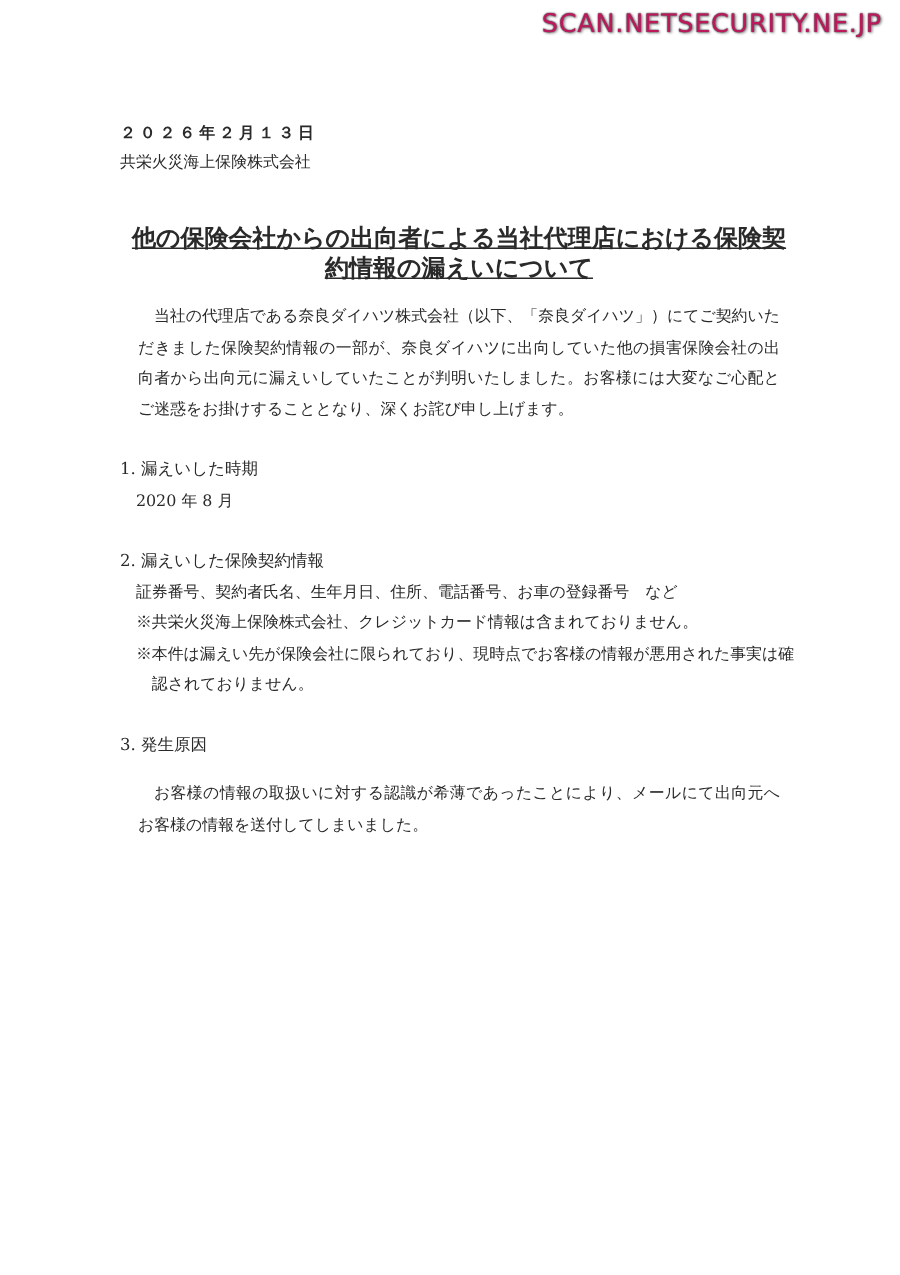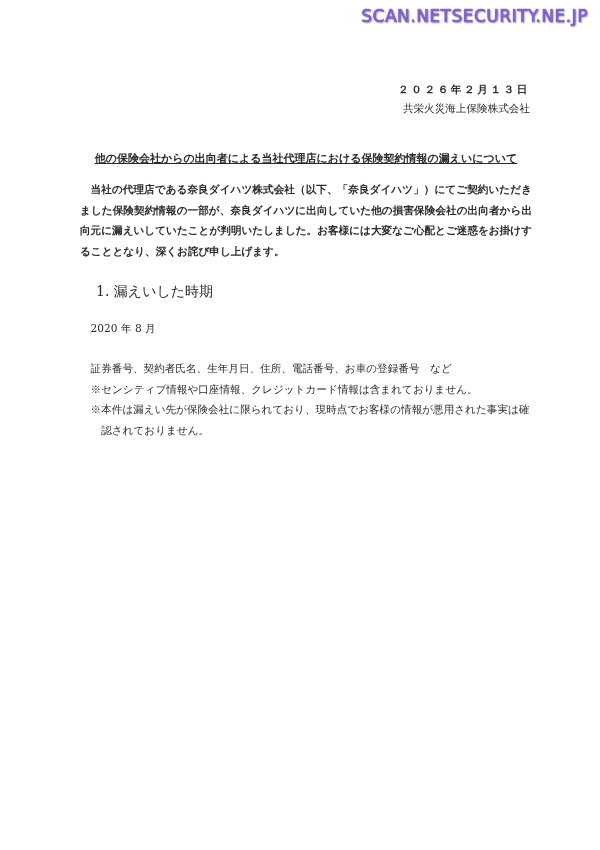--- a/index.html
+++ b/index.html
@@ -15,65 +15,63 @@
       font-family: "DejaVu Serif", "Liberation Serif", serif;
       color: #2a2a2a;
     }
     .watermark {
       position: absolute;
       top: 6px;
       right: 12px;
       font-family: "DejaVu Sans", "Liberation Sans", sans-serif;
       font-size: 17px;
       letter-spacing: 0.5px;
-      color: #8b5cf6;
+      color: #be185d;
       text-shadow: 0 0 1px #555, 0 0 1px #555, 1px 1px 2px #888;
       white-space: nowrap;
     }
     .page {
       position: absolute;
       left: 80px;
       top: 80px;
       width: 452px;
       font-size: 10.6px;
       line-height: 20.5px;
     }
     .right {
-      text-align: right;
       padding-right: 2px;
     }
     .date {
       letter-spacing: 2.6px;
       font-weight: bold;
       line-height: 19px;
     }
     .company {
       font-weight: normal;
       line-height: 19px;
     }
     .title {
       margin-top: 31px;
       text-align: center;
       text-decoration: underline;
       font-weight: bold;
-      font-size: 11px;
+      font-size: 16px;
       line-height: 20px;
     }
     .para {
-      margin: 0;
+      margin: 12px;
       text-indent: 1em;
       text-align: justify;
-      font-weight: bold;
     }
     .intro { margin-top: 10px; }
     .section { margin-top: 20px; }
     .section-heading {
-      margin: 16px;
+      margin: 0;
       font-weight: normal;
-      font-size: 14px;
+      font-size: 11px;
       line-height: 20.5px;
     }
     .indent-block {
       margin: 0;
       padding-left: 1em;
     }
     .note {
       margin: 0;
       padding-left: 2em;
       text-indent: -1em;
@@ -95,21 +93,26 @@
   <div class="intro">
     <p class="para">当社の代理店である奈良ダイハツ株式会社（以下、「奈良ダイハツ」）にてご契約いただきました保険契約情報の一部が、奈良ダイハツに出向していた他の損害保険会社の出向者から出向元に漏えいしていたことが判明いたしました。お客様には大変なご心配とご迷惑をお掛けすることとなり、深くお詫び申し上げます。</p>
   </div>
 
   <div class="section">
     <h2 class="section-heading">1. 漏えいした時期</h2>
     <p class="indent-block">2020 年 8 月</p>
   </div>
 
   <div class="section spacer-after-1">
+    <h2 class="section-heading">2. 漏えいした保険契約情報</h2>
     <p class="indent-block">証券番号、契約者氏名、生年月日、住所、電話番号、お車の登録番号　など</p>
-    <p class="note">※センシティブ情報や口座情報、クレジットカード情報は含まれておりません。</p>
+    <p class="note">※共栄火災海上保険株式会社、クレジットカード情報は含まれておりません。</p>
     <p class="note">※本件は漏えい先が保険会社に限られており、現時点でお客様の情報が悪用された事実は確認されておりません。</p>
   </div>
 
+  <div class="section">
+    <h2 class="section-heading">3. 発生原因</h2>
+    <p class="para">お客様の情報の取扱いに対する認識が希薄であったことにより、メールにて出向元へお客様の情報を送付してしまいました。</p>
+  </div>
 
 
 
 </div>
 
 </body></html>

